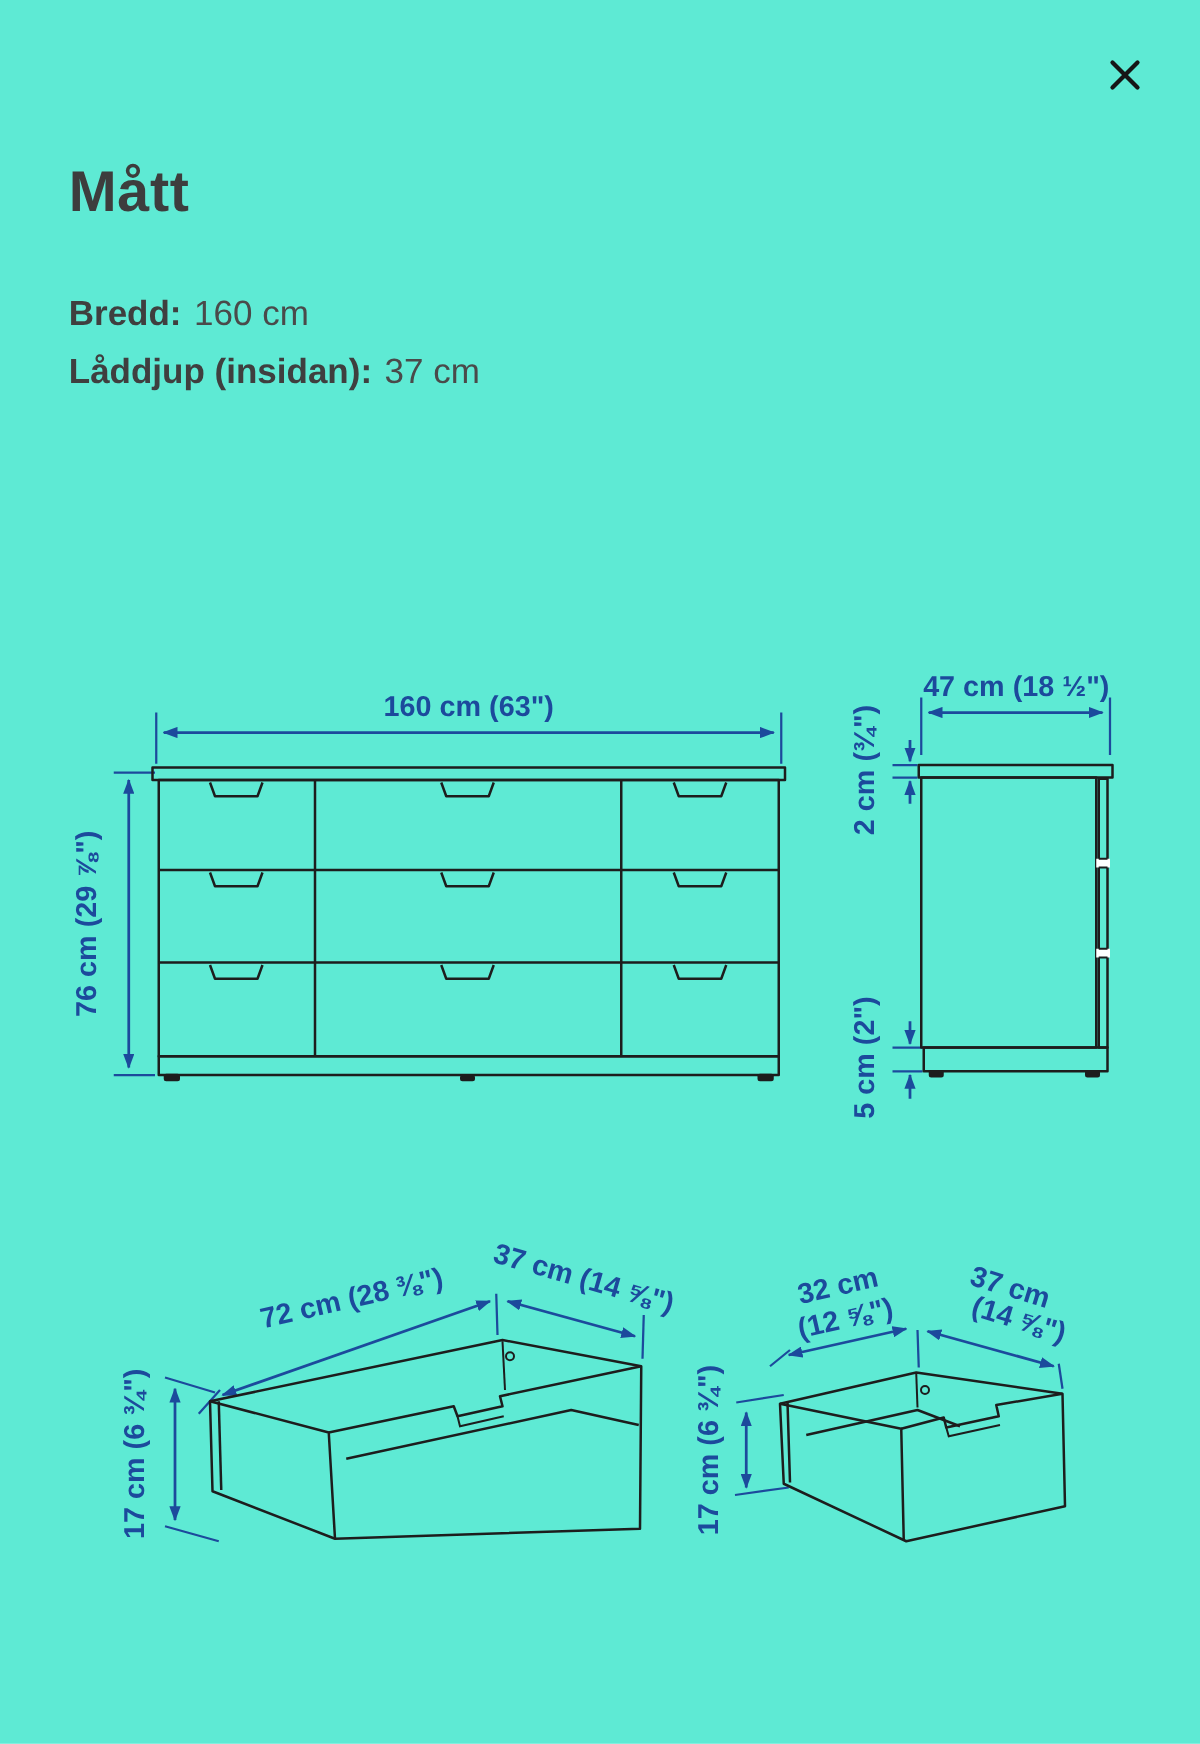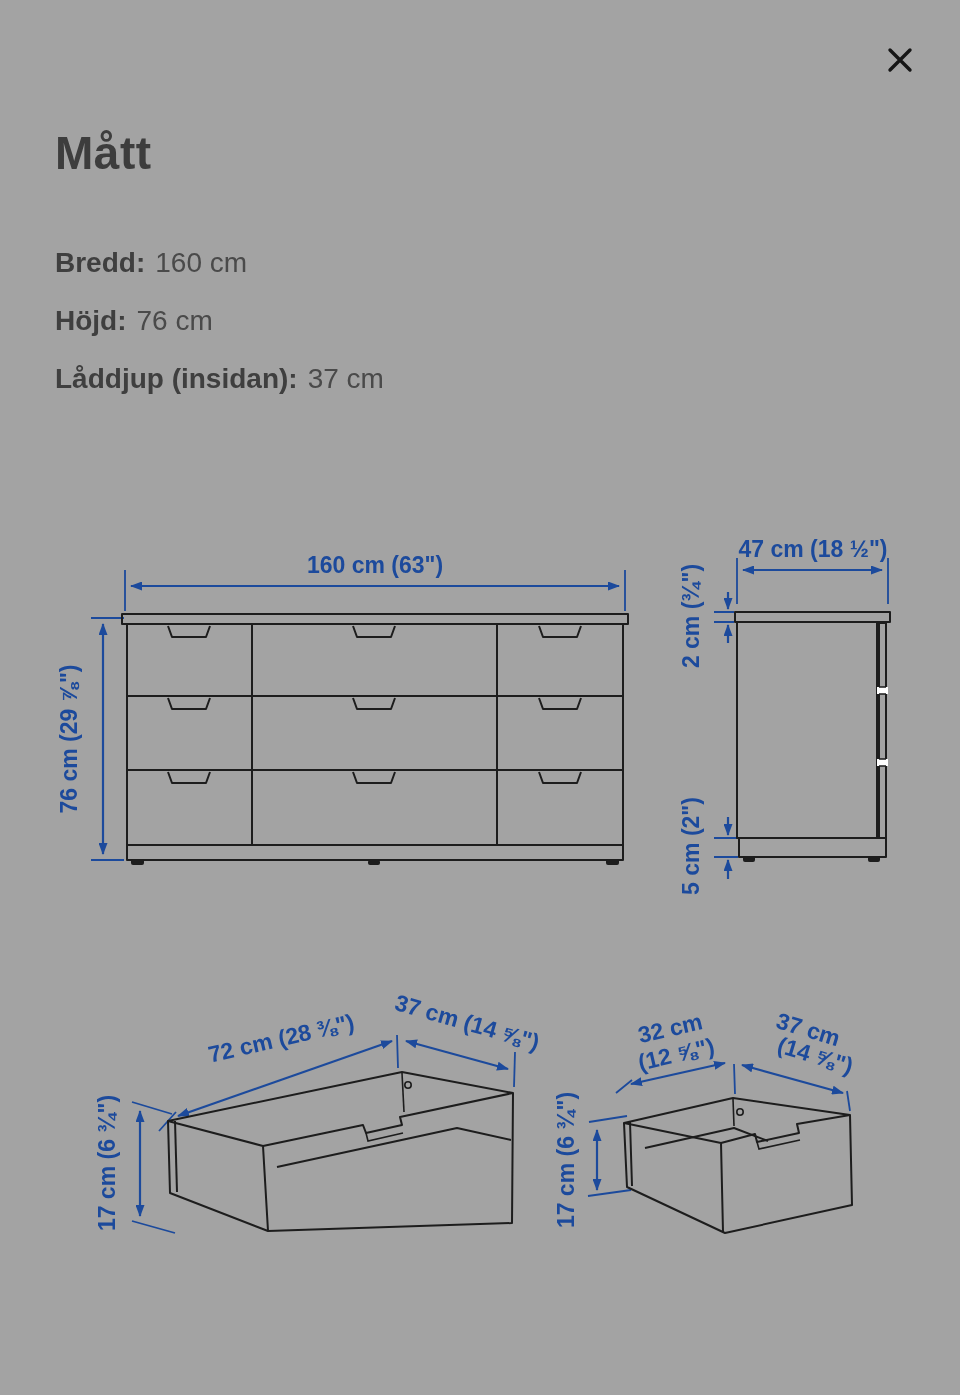--- a/index.html
+++ b/index.html
@@ -1,23 +1,23 @@
 <!DOCTYPE html>
 <html><head>
 <meta charset="utf-8">
 <style>
   html,body{margin:0;padding:0;background:#fff;}
   body{width:960px;height:1395px;position:relative;overflow:hidden;
        font-family:"Liberation Sans","DejaVu Sans",sans-serif;-webkit-font-smoothing:antialiased;}
-  .sheet{position:absolute;inset:0;background:#a3a3a3;}
+  .sheet{position:absolute;inset:0;background:#5eead4;}
   .close-btn{position:absolute;top:40px;right:40px;width:40px;height:40px;border:none;background:transparent;
              cursor:pointer;display:flex;align-items:center;justify-content:center;padding:0;}
   .page-title{position:absolute;left:55px;top:126px;margin:0;font-size:46px;font-weight:bold;color:#3d3d3d;letter-spacing:0.5px;}
   .specs{position:absolute;left:55px;top:228px;font-size:28px;color:#484848;}
-  .spec-row{height:46px;line-height:46px;white-space:nowrap;margin-top:12px;}
+  .spec-row{height:46px;line-height:46px;white-space:nowrap;}
   .spec-label{font-weight:bold;color:#3f3f3f;margin-right:10px;}
   .spec-value{font-weight:normal;color:#4a4a4a;}
   .diagram-svg{position:absolute;left:0;top:525px;}
   .ln{stroke:#1d1d1d;stroke-width:2;fill:none;stroke-linejoin:round;}
   .lnthin{stroke:#1d1d1d;stroke-width:1.6;fill:none;}
   .foot{fill:#1d1d1d;stroke:none;}
   .wh{fill:#ffffff;stroke:none;}
   .dim{stroke:#1c4a9c;stroke-width:2.2;fill:none;}
   .ext{stroke:#1c4a9c;stroke-width:1.8;fill:none;}
   .dim-label{fill:#1c4a9c;font-family:"Liberation Sans","DejaVu Sans",sans-serif;
@@ -32,23 +32,20 @@
     <svg width="34" height="34" viewBox="0 0 34 34">
       <path d="M7,7 L27,27 M27,7 L7,27" stroke="#161616" stroke-width="3.4" stroke-linecap="round"></path>
     </svg>
   </button>
 
   <h1 class="page-title">Mått</h1>
 
   <div class="specs">
     <div class="spec-row">
       <span class="spec-label">Bredd:</span><span class="spec-value">160 cm</span>
-    </div>
-    <div class="spec-row">
-      <span class="spec-label">Höjd:</span><span class="spec-value">76 cm</span>
     </div>
     <div class="spec-row">
       <span class="spec-label">Låddjup (insidan):</span><span class="spec-value">37 cm</span>
     </div>
   </div>
 
   <svg class="diagram-svg" width="960" height="790" viewBox="0 525 960 790">
     <defs>
       <marker id="arr" viewBox="0 0 12 9" refX="11" refY="4.5" markerWidth="12" markerHeight="9" markerUnits="userSpaceOnUse" orient="auto-start-reverse">
         <path d="M0,0 L12,4.5 L0,9 Z" fill="#1c4a9c"></path>

